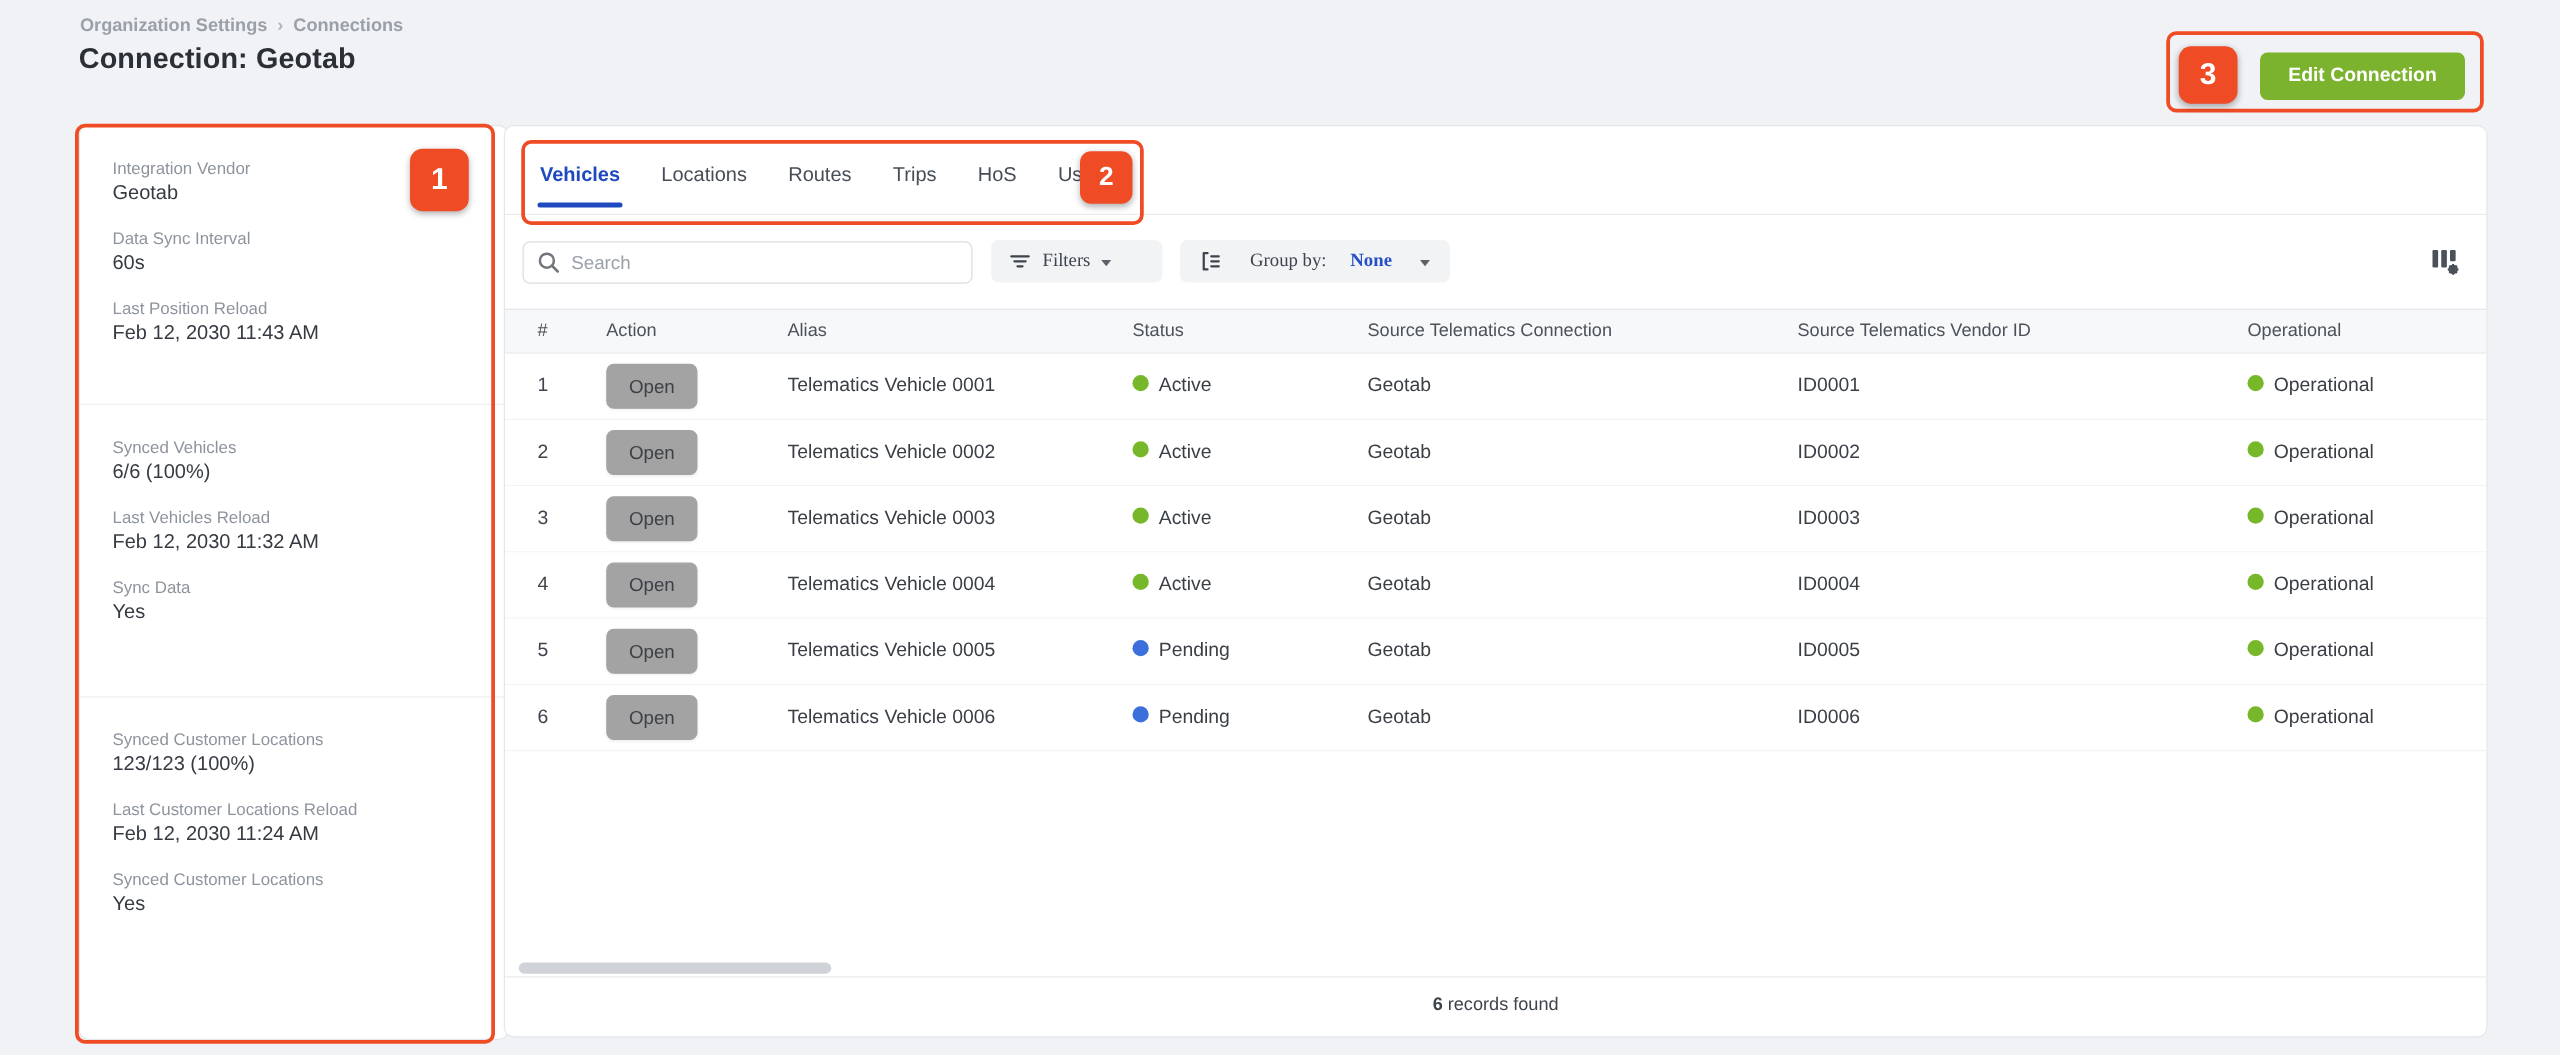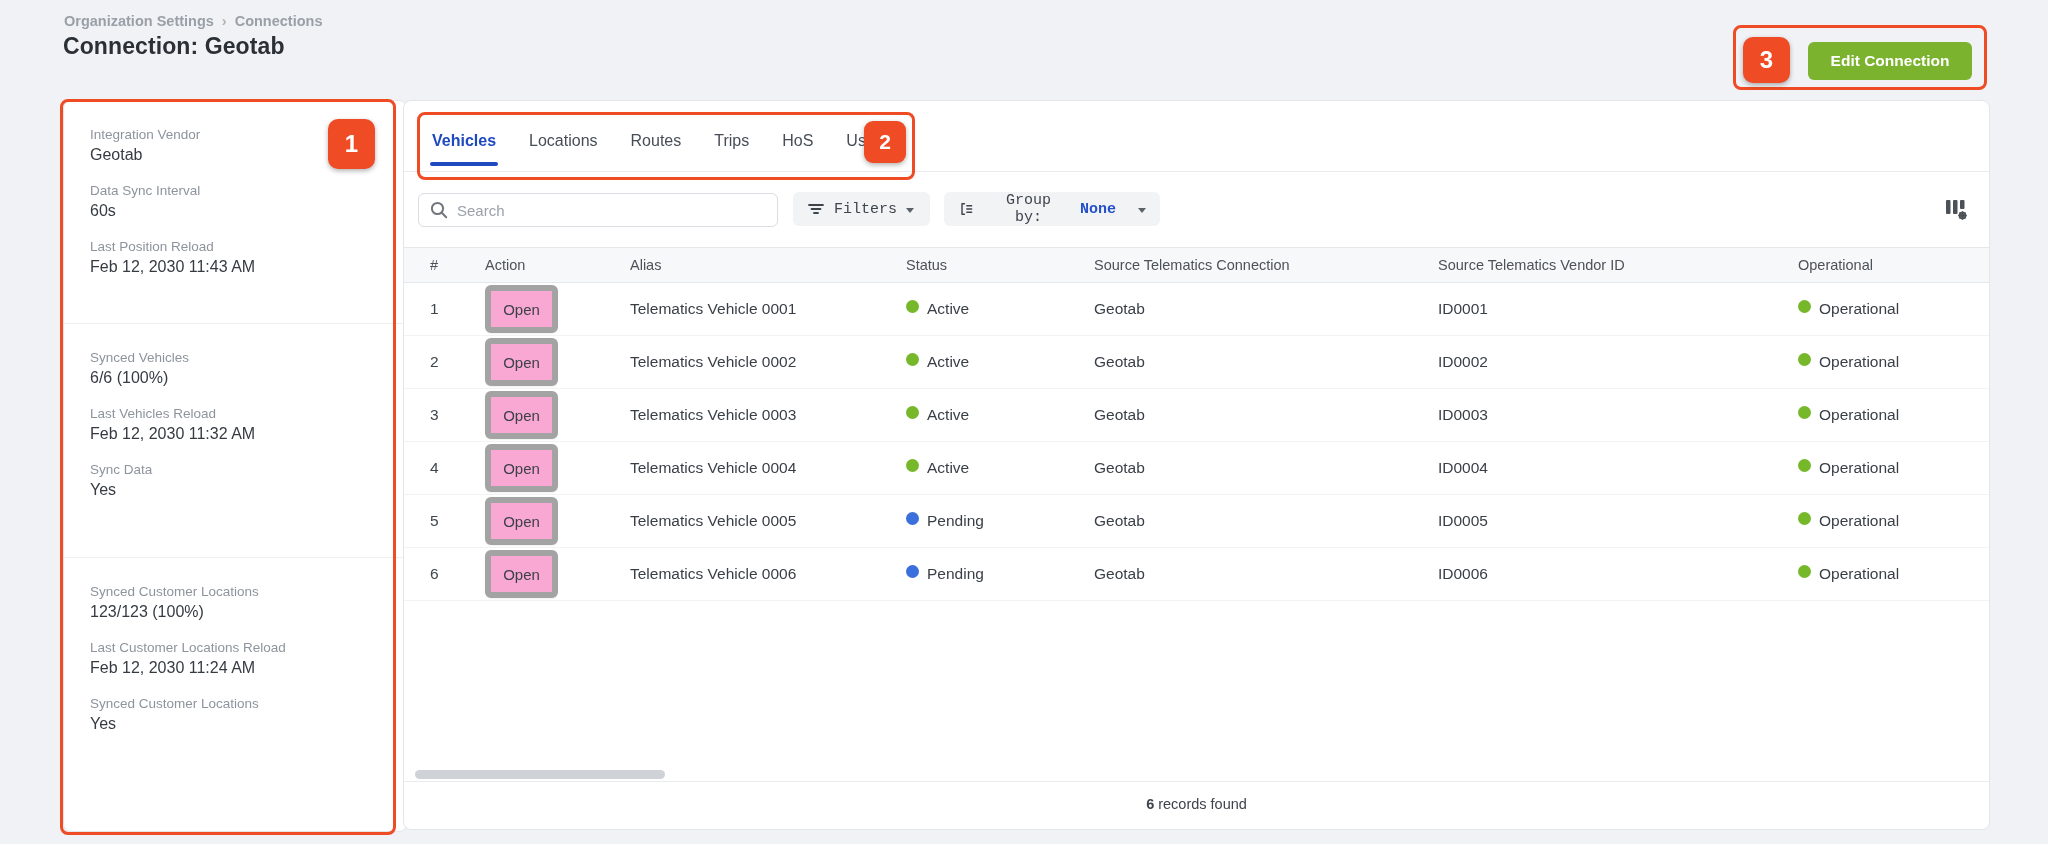--- a/index.html
+++ b/index.html
@@ -55,21 +55,21 @@
   .search-box { position:absolute; left:418px; top:193px; width:360px; height:34px; }
   .search-box svg { position:absolute; left:11px; top:7px; }
   .search-input {
     width:100%; height:100%; border:1px solid #dadde2; border-radius:6px; background:#fff;
     font-family:inherit; font-size:15px; color:#363b42; padding:0 10px 0 38px; outline:none;
   }
   .search-input::placeholder { color:#9aa1ab; }
 
   .toolbar-btn {
     position:absolute; top:192px; height:34px; background:#f2f3f5; border:none; border-radius:6px;
-    font-family:Liberation Mono, monospace; font-size:15px; color:#3e444d; display:flex; align-items:center; gap:9px;
+    font-family:Liberation Serif, serif; font-size:15px; color:#3e444d; display:flex; align-items:center; gap:9px;
     padding:0 14px; cursor:pointer;
   }
   .filters-btn { left:793px; width:137px; }
   .groupby-btn { left:944px; width:216px;gap:22px; }
   .gb-value { color: var(--link-blue, #2450c8); font-weight:600; margin-left:-3px; }
   .caret { width:0; height:0; border-left:4.5px solid transparent; border-right:4.5px solid transparent; border-top:5.5px solid #5b6169; margin-top:2px; }
 
   .columns-btn { position:absolute; left:1942px; top:196px; width:28px; height:28px; background:transparent; border:none; cursor:pointer; padding:0; }
 
   
@@ -79,21 +79,21 @@
     display:grid; grid-template-columns: var(--cols); align-items:center;
     background:#f7f8f9; border-top:1px solid #e5e7ea; border-bottom:1px solid #e5e7ea;
     font-size:14.5px; color:#4c525a;
   }
   .thead .th:first-child { padding-left:26px; }
   .tbody { position:absolute; left:404px; top:283px; width:1585px; }
   .tr { display:grid; grid-template-columns: var(--cols); align-items:center; height:53px; border-bottom:1px solid #f1f3f5; background:#fff; }
   .td { font-size:15.5px; color:#3a3f46; }
   .td:first-child { padding-left:26px; color:#3f454d; }
   .btn-open {
-    width:73px; height:48px; background:#f9a8d4; border:6px solid #a3a3a3; border-radius:6px;
+    width:73px; height:36px; background:#a3a3a3; border:1px solid #a3a3a3; border-radius:6px;
     font-family:inherit; font-size:15px; color:#3c4148; cursor:pointer;
     box-shadow:0 1px 2px rgba(16,24,40,.06); display:flex; align-items:center; justify-content:center;
   }
   .dot { display:inline-block; width:13px; height:13px; border-radius:50%; margin-right:8px; vertical-align:-1px; }
   .cell-flex { display:flex; }
 
   .hscrollbar { position:absolute; left:415px; top:770px; width:250px; height:9px; background:#cfd3d8; border-radius:5px; cursor:grab; }
 
   .table-footer {
     position:absolute; left:404px; top:781px; width:1585px; height:48px;

